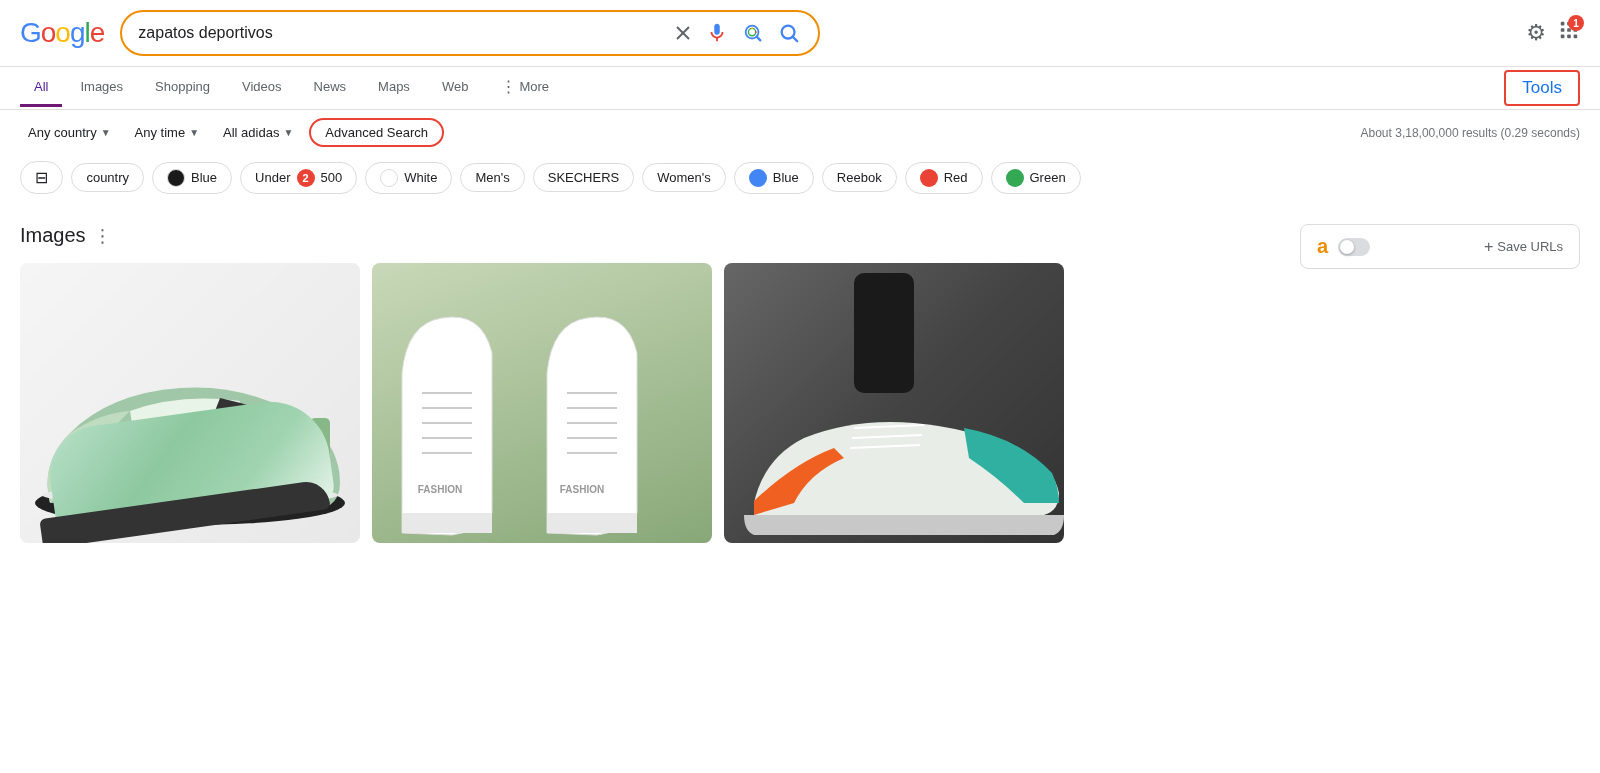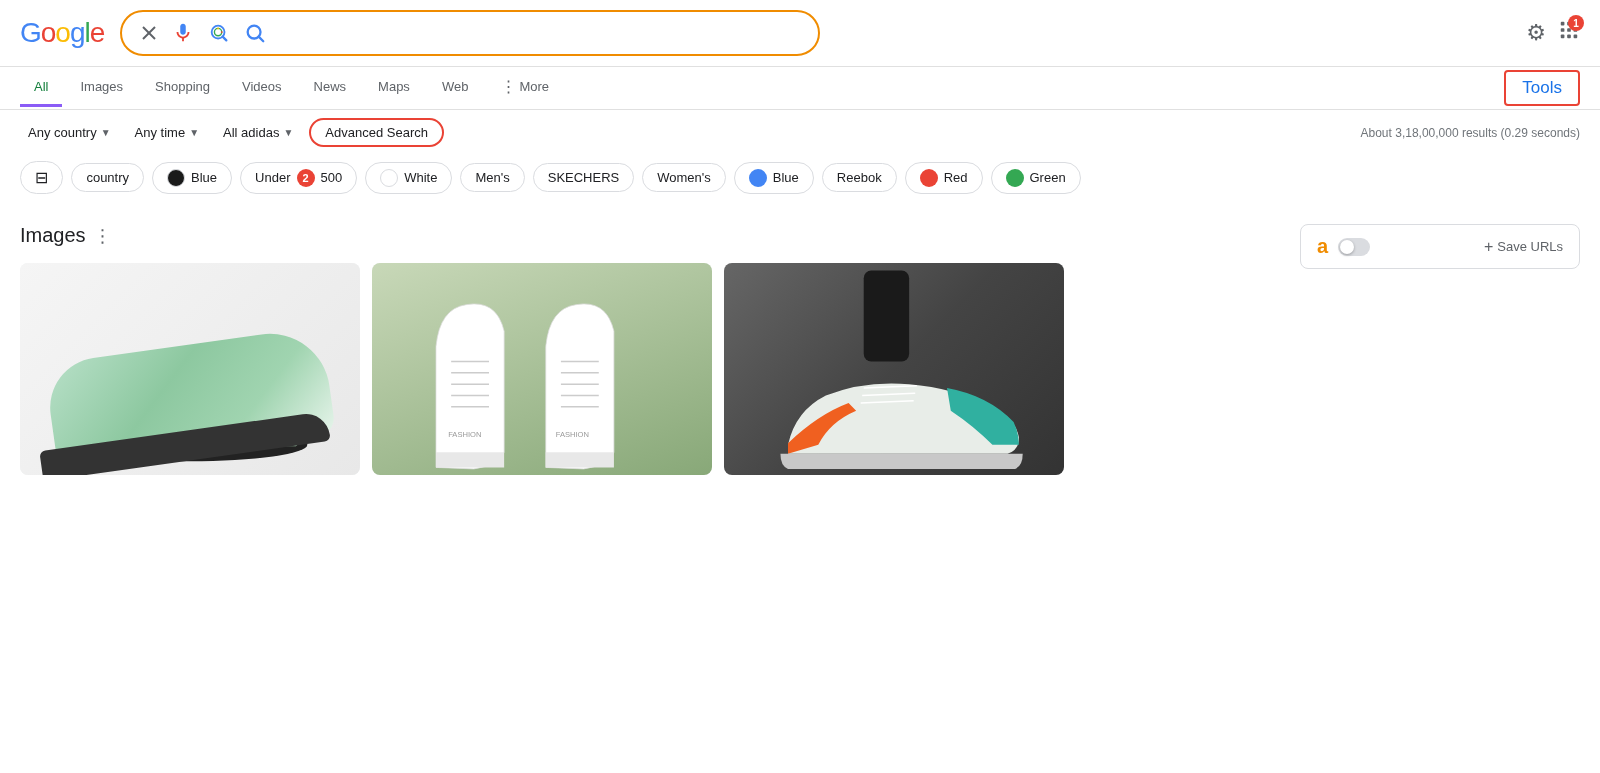--- a/index.html
+++ b/index.html
@@ -110,22 +110,22 @@
     .nav-tab {
       padding: 10px 14px;
       font-size: 13px;
       color: #5f6368;
       cursor: pointer;
       border-bottom: 3px solid transparent;
       text-decoration: none;
       white-space: nowrap;
     }
     .nav-tab.active {
-      color: #15803d;
-      border-bottom: 3px solid #8b5cf6;
+      color: #4c1d95;
+      border-bottom: 3px solid #701a75;
       font-weight: 500;
     }
     .nav-spacer { flex: 1; }
     .tools-btn {
       padding: 6px 16px;
       font-size: 17px;
       color: #1a73e8;
       border: 2px solid #EA4335;
       border-radius: 4px;
       cursor: pointer;
@@ -245,25 +245,26 @@
     }
     .image-card {
       flex: 1;
       border-radius: 8px;
       overflow: hidden;
       background: #f1f3f4;
       max-width: 340px;
     }
     .image-placeholder {
       width: 100%;
-      height: 212px;
+      height: 280px;
       display: flex;
       align-items: flex-end;
       justify-content: center;
       overflow: hidden;
+      font-weight: bold;
     }
 
     
     .shoe1 {
       background: linear-gradient(135deg, #f5f5f5 0%, #e8e8e8 100%);
       position: relative;
     }
     .shoe1::before {
       content: '';
       position: absolute;
@@ -348,20 +349,21 @@
   <div class="google-logo">
     <span class="logo-g">G</span>
       <span class="logo-o1">o</span>
       <span class="logo-o2">o</span>
       <span class="logo-g2">g</span>
       <span class="logo-l">l</span>
       <span class="logo-e">e</span>
   </div>
 
   <div class="search-bar-wrapper">
+    <input class="search-input" type="text" value="zapatos deportivos" style="">
     <div class="search-icons">
       <button class="icon-btn">
         <svg width="18" height="18" viewBox="0 0 18 18" fill="#5f6368">
           <line x1="3" y1="3" x2="15" y2="15" stroke="#5f6368" stroke-width="2"></line>
           <line x1="15" y1="3" x2="3" y2="15" stroke="#5f6368" stroke-width="2"></line>
         </svg>
       </button>
       <button class="icon-btn">
         <svg width="22" height="22" viewBox="0 0 24 24">
           <path d="M12 14c1.66 0 3-1.34 3-3V5c0-1.66-1.34-3-3-3S9 3.34 9 5v6c0 1.66 1.34 3 3 3z" fill="#4285F4"></path>

